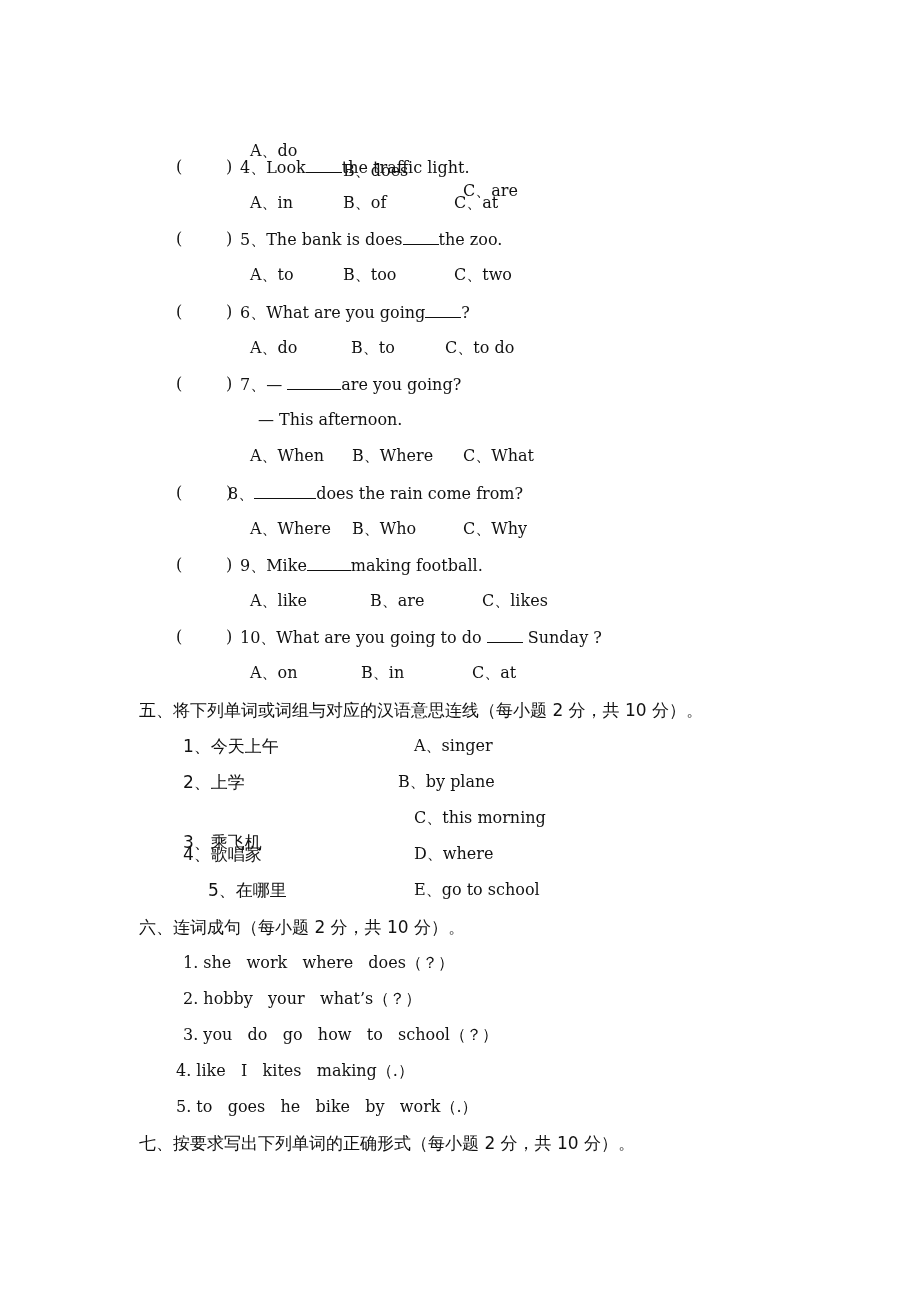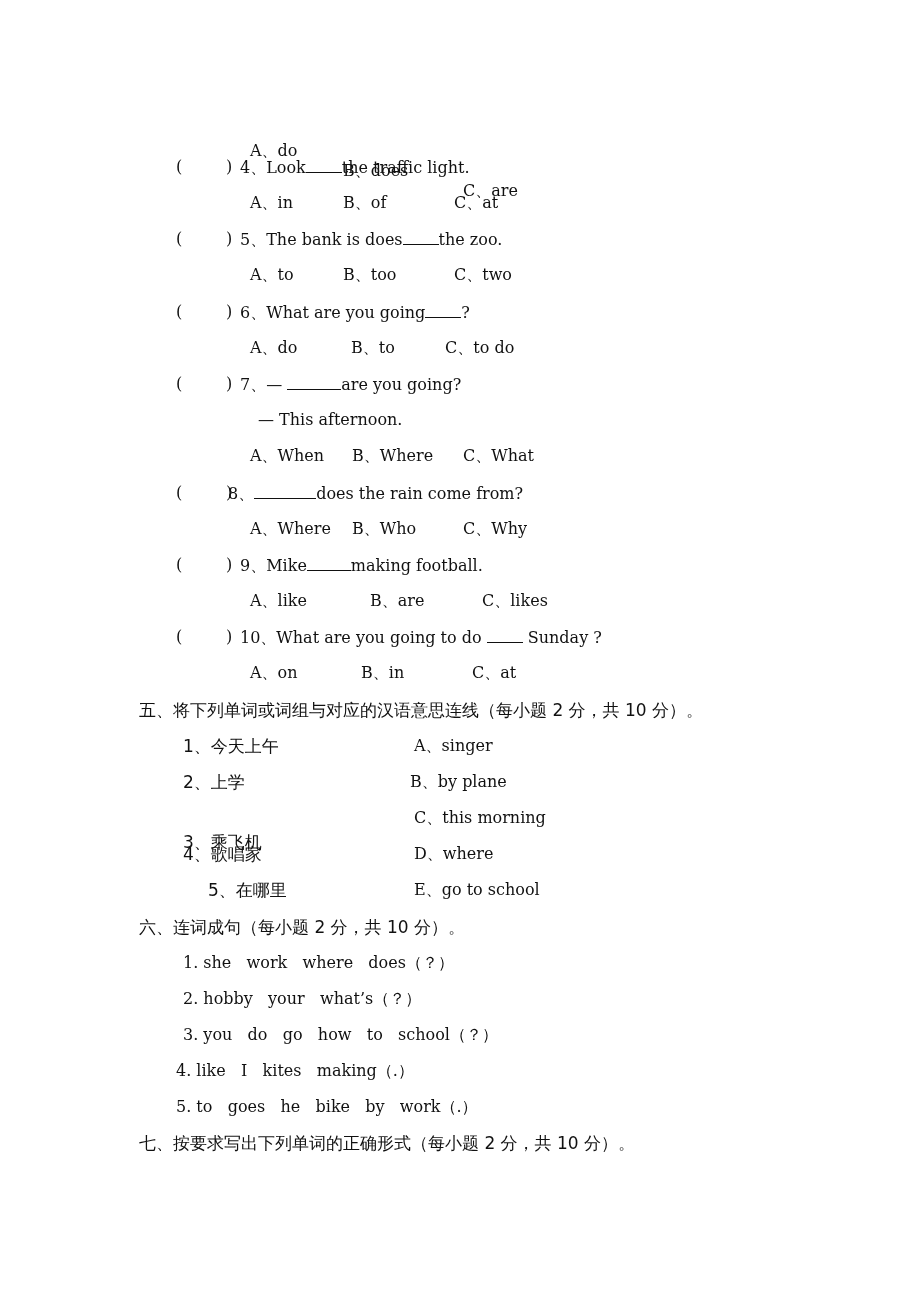--- a/index.html
+++ b/index.html
@@ -36,21 +36,21 @@
     <div class="ln" style="top: 591px; left: 0px;"><span class="opt" style="left: 250px;">A、like</span><span class="opt" style="left: 370px;">B、are</span><span class="opt" style="left: 482px;">C、likes</span></div>
     <div class="ln" style="top: 627px; left: 0px;"><span class="paren" style="left: 176px;">(</span><span class="paren" style="left: 226px;">)</span><span style="position: absolute; left: 240px;"><span>10、</span><span>What are you going to do </span><span class="blank" style="width: 36px;"></span><span> Sunday ?</span></span></div>
     <div class="ln" style="top: 663px; left: 0px;"><span class="opt" style="left: 250px;">A、on</span><span class="opt" style="left: 361px;">B、in</span><span class="opt" style="left: 472px;">C、at</span></div>
   </div>
 
 <div class="ln cn" style="top:700px;left:139px;">五、将下列单词或词组与对应的汉语意思连线（每小题 2 分，共 10 分）。</div>
 <div id="s5">
     <div class="ln cn" style="top: 736px; left: 183px;">1、今天上午</div>
     <div class="ln" style="top: 736px; left: 414px;">A、singer</div>
     <div class="ln cn" style="top: 772px; left: 183px;">2、上学</div>
-    <div class="ln" style="top: 772px; left: 410px;">B、by plane</div>
+    <div class="ln" style="top: 772px; left: 398px;">B、by plane</div>
     <div class="ln cn" style="top: 808px; left: 183px; margin-top: 24px;">3、乘飞机</div>
     <div class="ln" style="top: 808px; left: 414px;">C、this morning</div>
     <div class="ln cn" style="top: 844px; left: 183px;">4、歌唱家</div>
     <div class="ln" style="top: 844px; left: 414px;">D、where</div>
     <div class="ln cn" style="top: 880px; left: 183px; margin-left: 25px;">5、在哪里</div>
     <div class="ln" style="top: 880px; left: 414px;">E、go to school</div>
   </div>
 
 <div class="ln cn" style="top:917px;left:139px;">六、连词成句（每小题 2 分，共 10 分）。</div>
 <div id="s6">

